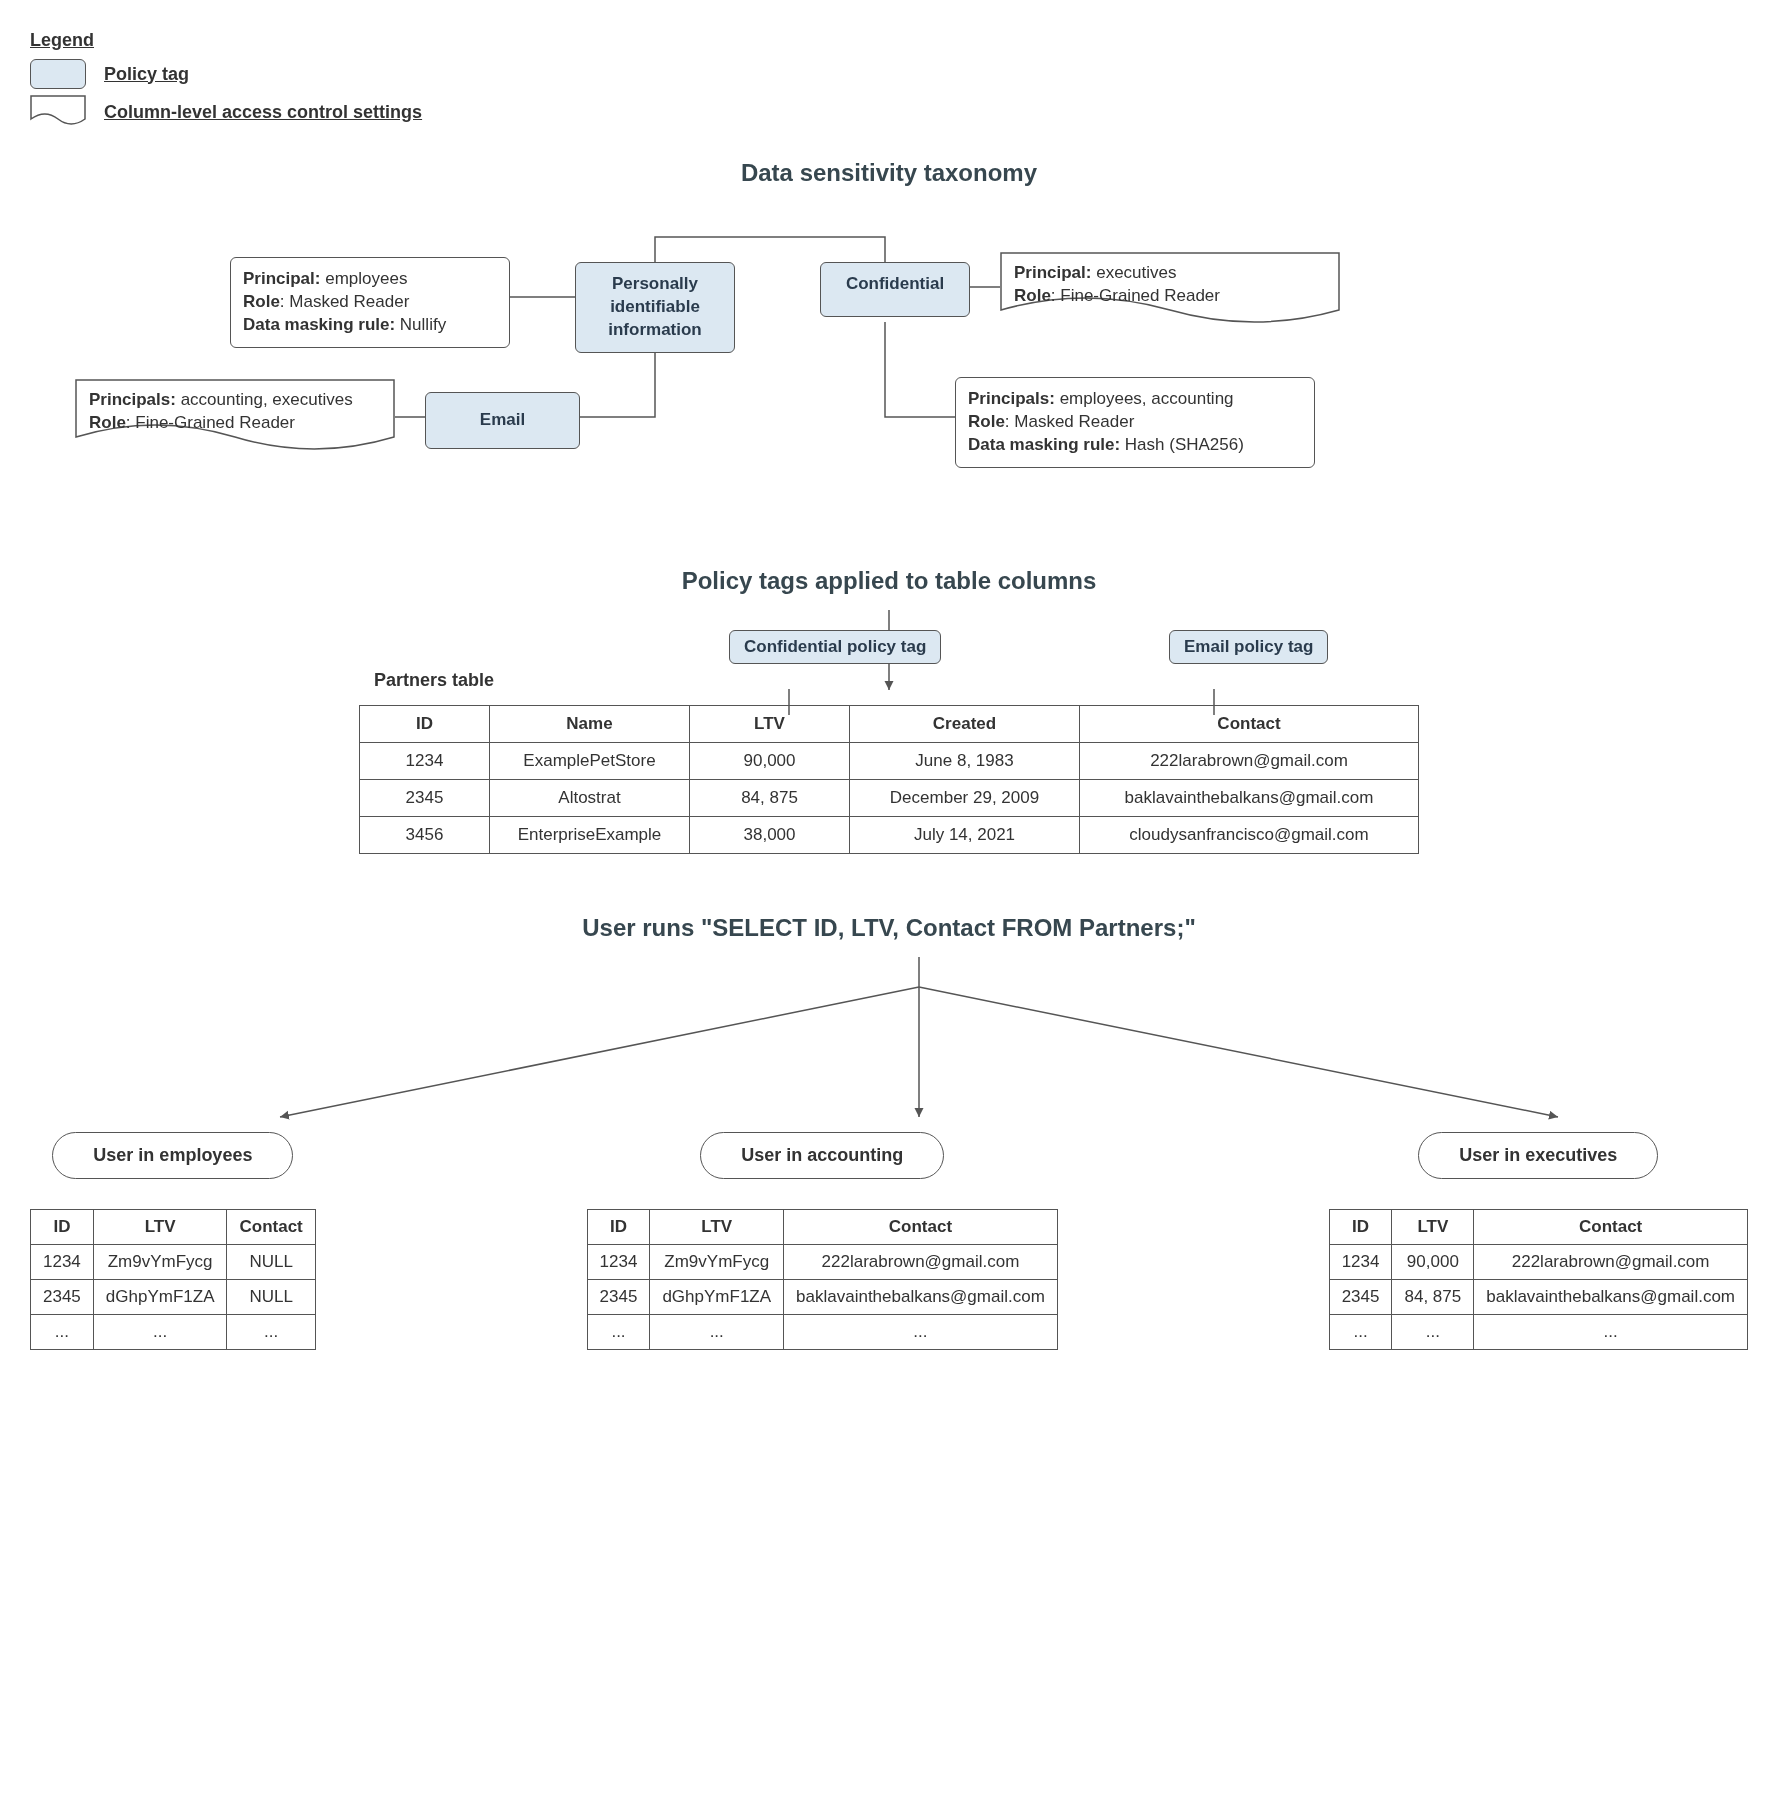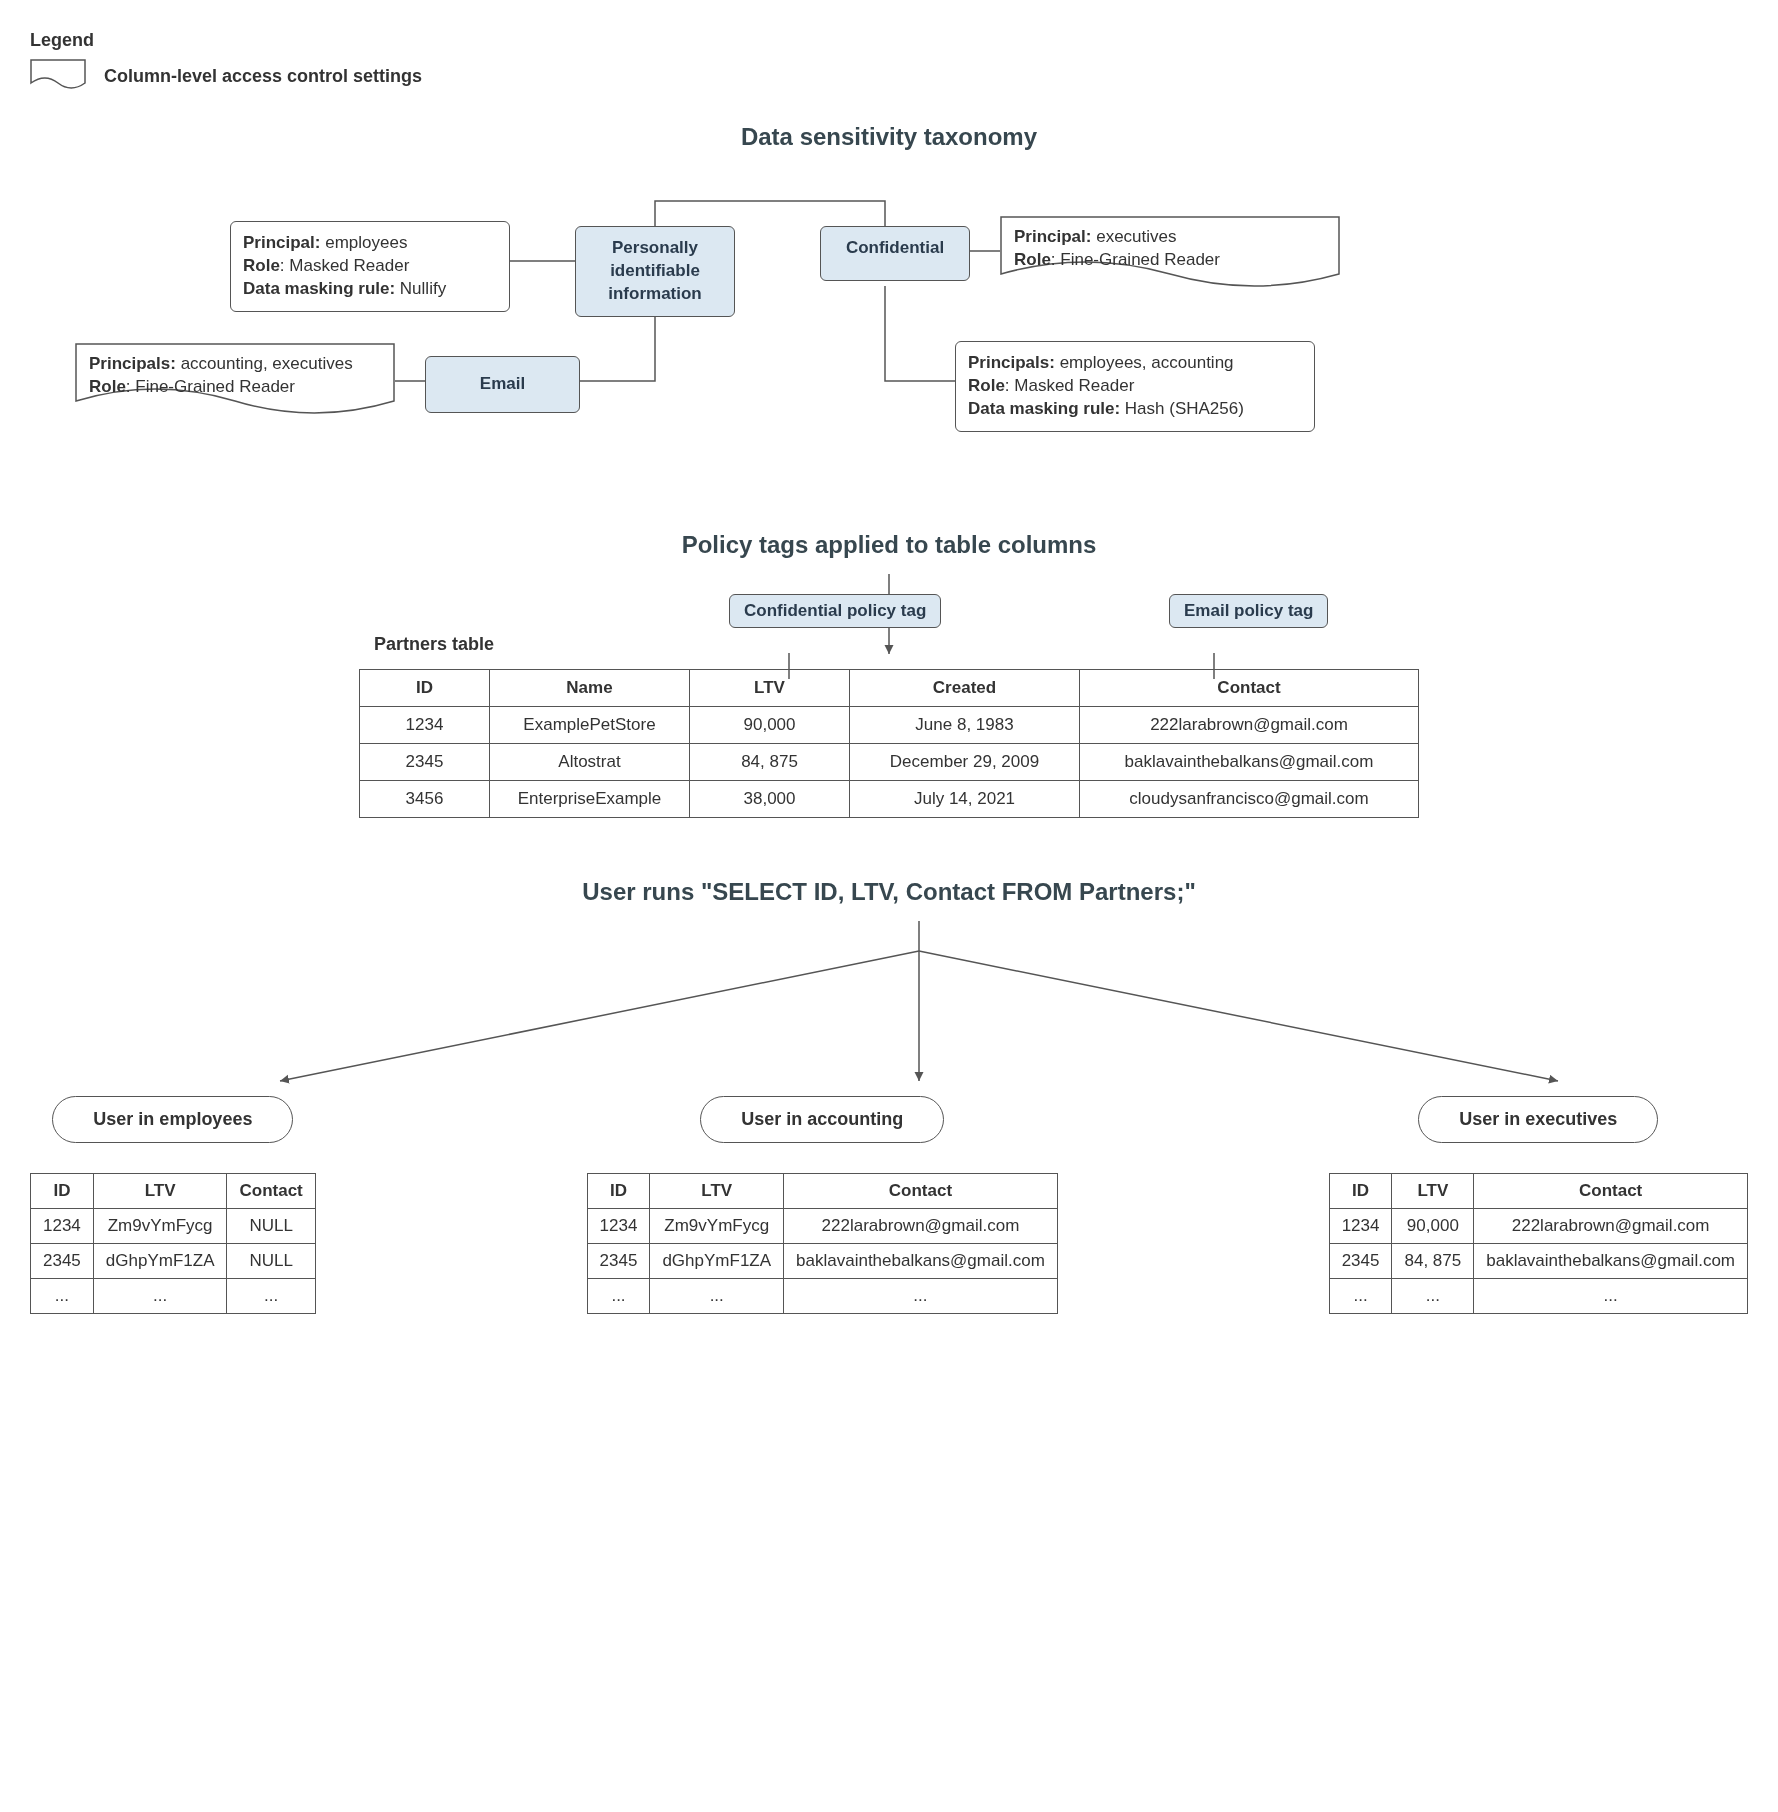--- a/index.html
+++ b/index.html
@@ -4,21 +4,21 @@
 <style>
   * { box-sizing: border-box; }
   body {
     margin: 0;
     padding: 30px;
     font-family: Arial, Helvetica, sans-serif;
     color: #333;
     background: #fff;
     width: 1778px;
   }
-  .legend { margin-bottom: 13px; }
+  .legend { margin-bottom: 13px; text-decoration: underline; }
   .legend-title { font-weight: bold; font-size: 18px; margin-bottom: 8px; }
   .legend-row { display: flex; align-items: center; margin-bottom: 6px; }
   .legend-swatch {
     width: 56px; height: 30px; border: 1.5px solid #555; border-radius: 6px;
     margin-right: 18px;
   }
   .legend-swatch.blue { background: #dce8f2; }
   .legend-swatch.access { position: relative; height: 34px; border: none; }
   .legend-label { font-weight: bold; font-size: 18px; }
 
@@ -70,20 +70,24 @@
   table.small th, table.small td { border: 1.5px solid #555; padding: 7px 12px; text-align: center; }
   table.small th { font-weight: bold; }
 
   .conn-svg { position: absolute; overflow: visible; z-index: -1; }
 </style>
 </head>
 <body>
 
 <div class="legend">
   <div class="legend-title">Legend</div>
+  <div class="legend-row">
+    <div class="legend-swatch blue"></div>
+    <div class="legend-label">Policy tag</div>
+  </div>
   <div class="legend-row">
     <div class="legend-swatch access">
       <svg width="56" height="34">
           <path d="M1 1 H55 V24 Q41 34 28 24 Q15 14 1 24 Z" fill="#fff" stroke="#555" stroke-width="1.5"></path>
         </svg>
     </div>
     <div class="legend-label">Column-level access control settings</div>
   </div>
 </div>
 

